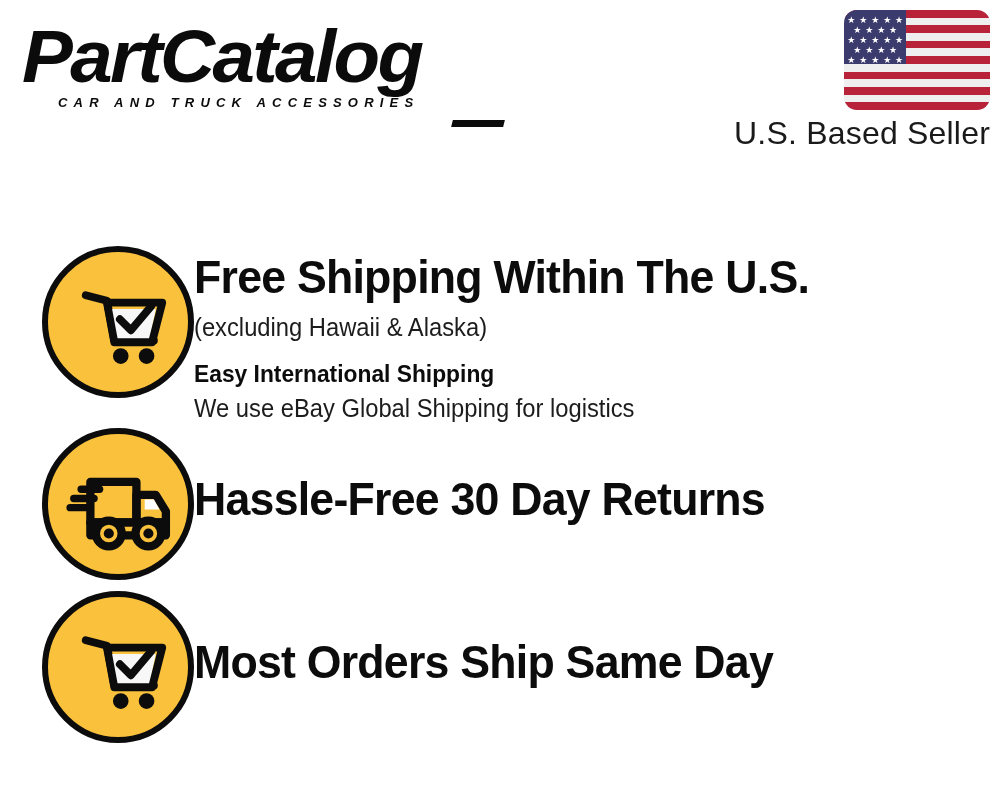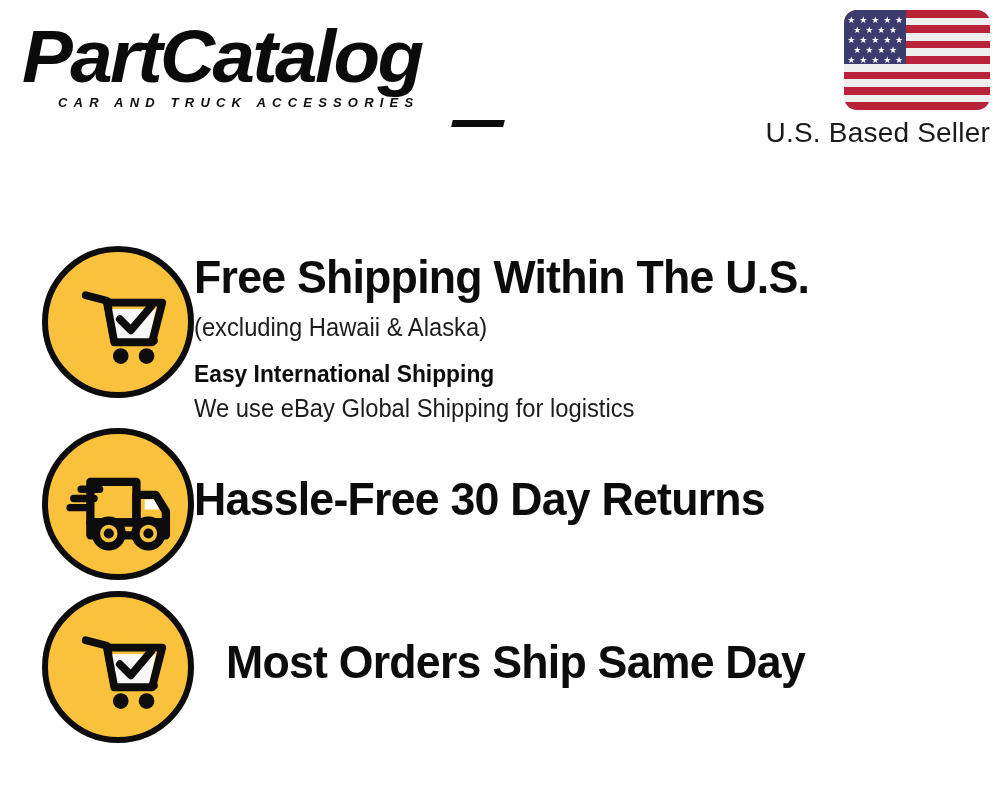--- a/index.html
+++ b/index.html
@@ -105,21 +105,21 @@
     font-size: 9px;
     line-height: 9px;
     width: 9px;
     height: 9px;
     text-align: center;
   }
   .seller-label {
     margin-top: 6px;
     font-family: "Liberation Sans", sans-serif;
     font-weight: 400;
-    font-size: 28px;
+    font-size: 32px;
     line-height: 34px;
     color: #1a1a1a;
     letter-spacing: 0.2px;
     white-space: nowrap;
   }
 
   
   .features {
     position: absolute;
     left: 0;
@@ -128,21 +128,21 @@
   }
   .feature-row {
     position: absolute;
     left: 0;
     width: 1000px;
     display: flex;
     align-items: flex-start;
   }
   .feature-row.row-1 { top: 14px; }
   .feature-row.row-2 { top: 196px; }
-  .feature-row.row-3 { top: 359px; gap: 32px; }
+  .feature-row.row-3 { top: 359px; }
 
   .icon-badge {
     position: relative;
     flex: 0 0 auto;
     margin-left: 42px;
     width: 152px;
     height: 152px;
     border-radius: 50%;
     background: #f9c13c;
     border: 6px solid #0c0c0c;

